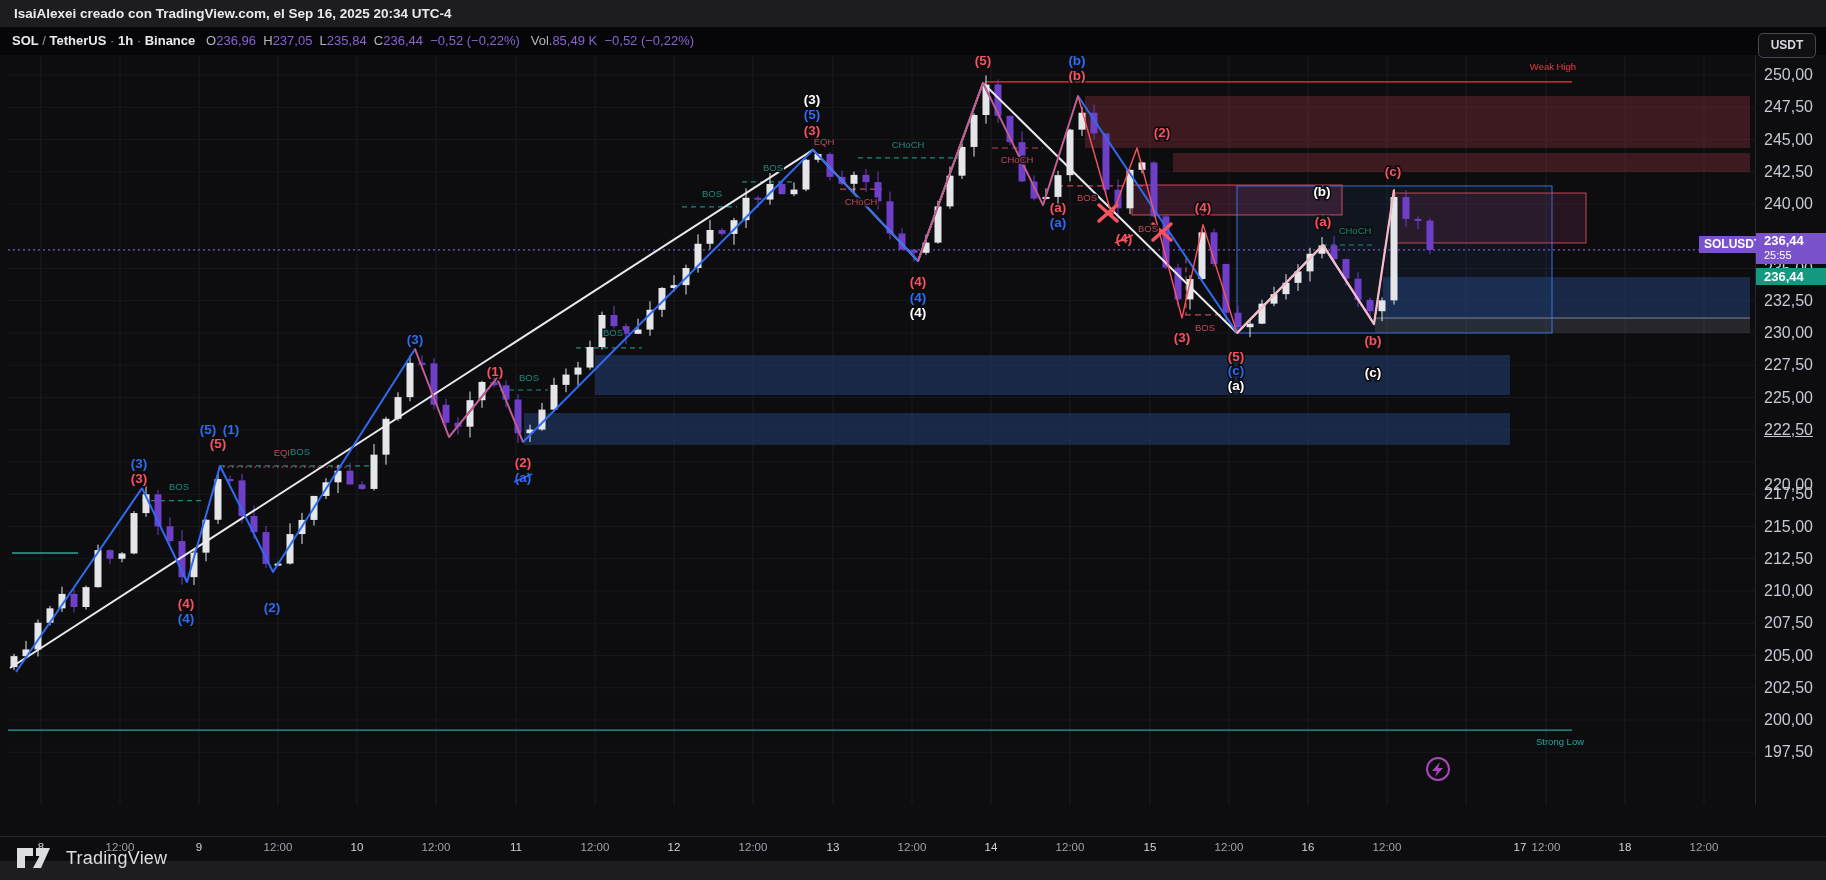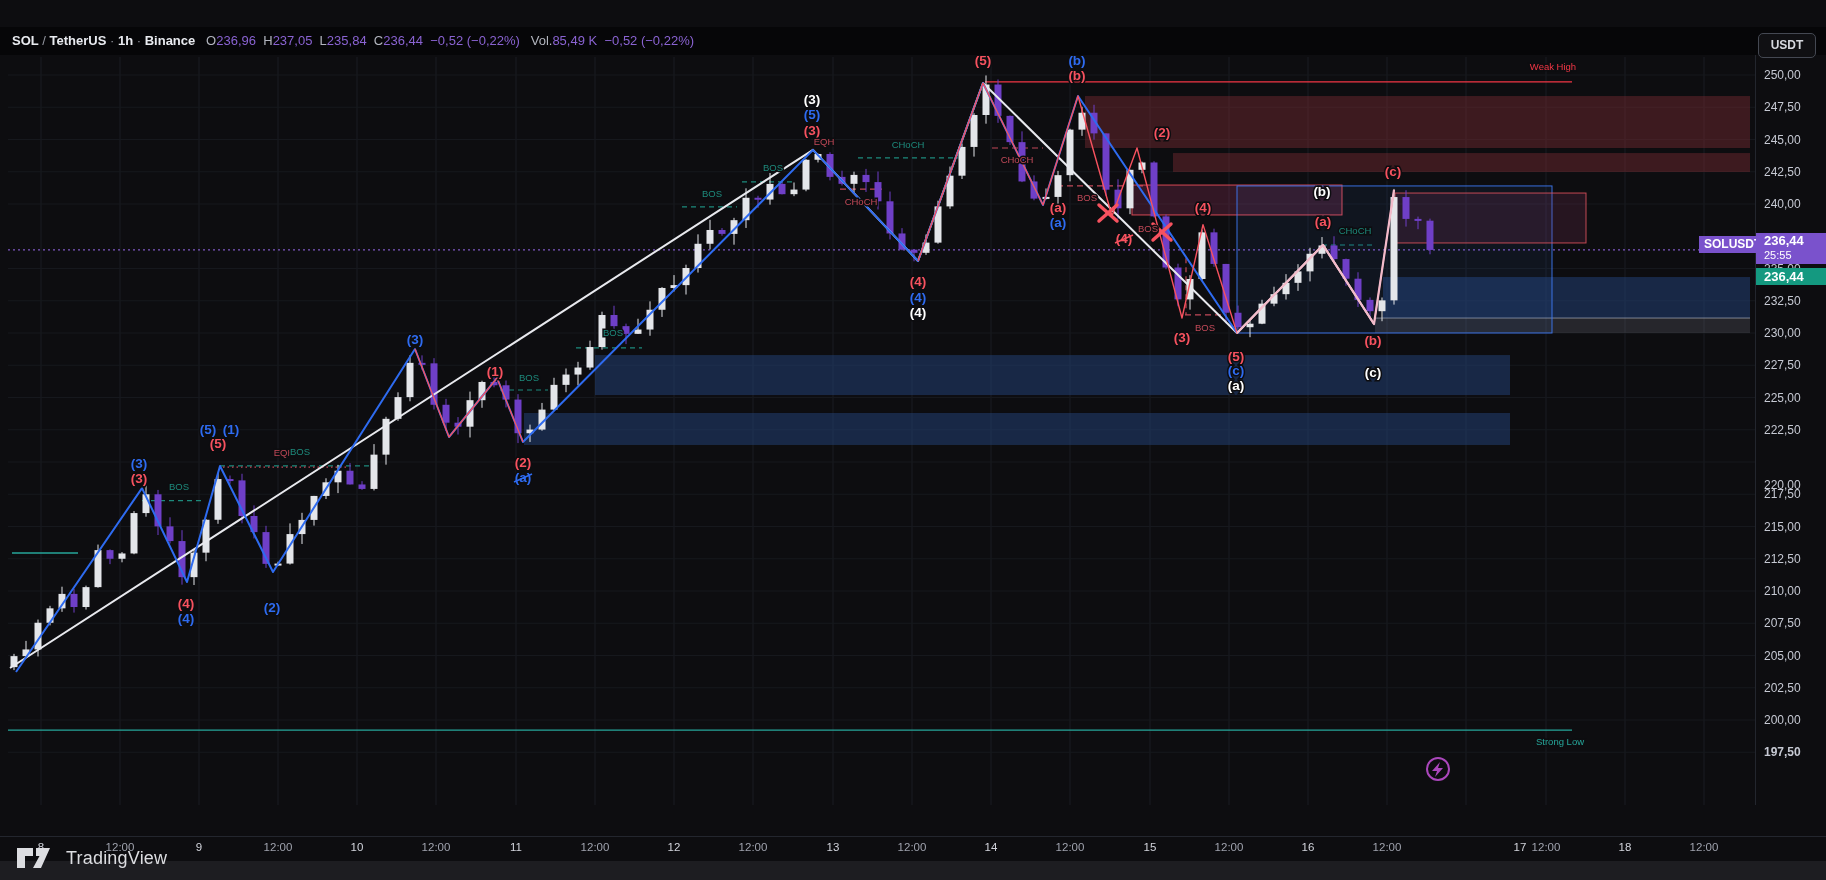--- a/index.html
+++ b/index.html
@@ -7,41 +7,44 @@
        font-family:"Liberation Sans",sans-serif;-webkit-font-smoothing:antialiased;}
   #topbar{position:absolute;left:0;top:0;width:100%;height:27px;background:#1d1d20;
           color:#e9eaee;font-size:13.5px;font-weight:bold;line-height:27px;padding-left:14px;box-sizing:border-box;}
   #symbolbar{position:absolute;left:0;top:27px;width:100%;height:28px;background:#060608;
              font-size:13px;line-height:28px;padding-left:12px;box-sizing:border-box;white-space:pre;}
   #symbolbar span{display:inline;}
   #chart-svg{position:absolute;left:0;top:55px;width:1826px;height:750px;}
   #usdt-chip{position:absolute;left:1758px;top:33px;width:56px;height:23px;border:1px solid #444852;
              border-radius:5px;background:#101013;color:#d6d8de;font-size:12px;font-weight:bold;
              text-align:center;line-height:23px;cursor:pointer;}
-  .price-tick{position:absolute;left:1764px;color:#c6c9d3;font-size:12px;height:14px;line-height:14px;}
+  .price-tick{position:absolute;left:1764px;color:#c6c9d3;font-size:16px;height:14px;line-height:14px;}
   .time-tick{position:absolute;color:#9fa2ad;font-size:11.5px;transform:translateX(-50%);}
   .time-tick.major{color:#d2d4dc;}
   #price-axis-border{position:absolute;left:1755px;top:55px;width:1px;height:750px;background:#23262e;}
   #time-axis{position:absolute;left:0;top:836px;width:1826px;height:0;}
   #time-axis-strip{position:absolute;left:0;top:836px;width:1826px;height:25px;background:#0d0d10;border-top:1px solid #23262e;}
   #footer{position:absolute;left:0;top:861px;width:1826px;height:19px;background:#1d1d21;}
   
   #brandwrap{position:absolute;left:16px;top:838px;height:40px;display:flex;align-items:center;z-index:5;}
   #brand-text{color:#dcdde1;font-size:18px;font-weight:normal;margin-left:8px;letter-spacing:.2px;}
   .badge{position:absolute;box-sizing:border-box;color:#fff;z-index:4;}
   #sol-tag{left:1699px;top:236px;height:17px;padding:0 5px;font-size:12px;font-weight:bold;line-height:17px;}
   #price-badge{left:1756px;top:233px;width:70px;height:31px;text-align:left;padding-left:8px;}
   #price-badge .l1{font-size:13px;font-weight:bold;line-height:16px;}
   #price-badge .l2{font-size:11px;line-height:13px;}
   #last-badge{left:1756px;top:268px;width:70px;height:17px;font-size:13px;font-weight:bold;line-height:17px;padding-left:8px;}
 </style>
 </head>
 <body>
 
 <div id="app">
+  <div id="topbar">
+    <span>IsaiAlexei creado con TradingView.com, el Sep 16, 2025 20:34 UTC-4</span>
+  </div>
   <div id="symbolbar"><span style="color: rgb(233, 235, 240); font-weight: bold;">SOL</span><span style="color: rgb(149, 152, 161);"> / </span><span style="color: rgb(233, 235, 240); font-weight: bold;">TetherUS</span><span style="color: rgb(149, 152, 161);"> · </span><span style="color: rgb(233, 235, 240); font-weight: bold;">1h</span><span style="color: rgb(149, 152, 161);"> · </span><span style="color: rgb(233, 235, 240); font-weight: bold;">Binance</span><span style="color: rgb(178, 181, 190);">   O</span><span style="color: rgb(138, 99, 210);">236,96</span><span style="color: rgb(178, 181, 190);">  H</span><span style="color: rgb(138, 99, 210);">237,05</span><span style="color: rgb(178, 181, 190);">  L</span><span style="color: rgb(138, 99, 210);">235,84</span><span style="color: rgb(178, 181, 190);">  C</span><span style="color: rgb(138, 99, 210);">236,44</span><span style="color: rgb(138, 99, 210);">  −0,52 (−0,22%)</span><span style="color: rgb(178, 181, 190);">   Vol.</span><span style="color: rgb(138, 99, 210);">85,49 K</span><span style="color: rgb(138, 99, 210);">  −0,52 (−0,22%)</span></div>
 
   <svg id="chart-svg" width="1826" height="750" viewBox="0 55 1826 750">
       <line x1="41" y1="57" x2="41" y2="835" stroke="#1a1c22" stroke-width="1"></line>
       <line x1="120" y1="57" x2="120" y2="835" stroke="#1a1c22" stroke-width="1"></line>
       <line x1="199" y1="57" x2="199" y2="835" stroke="#1a1c22" stroke-width="1"></line>
       <line x1="278" y1="57" x2="278" y2="835" stroke="#1a1c22" stroke-width="1"></line>
       <line x1="357" y1="57" x2="357" y2="835" stroke="#1a1c22" stroke-width="1"></line>
       <line x1="436" y1="57" x2="436" y2="835" stroke="#1a1c22" stroke-width="1"></line>
       <line x1="516" y1="57" x2="516" y2="835" stroke="#1a1c22" stroke-width="1"></line>
@@ -422,31 +425,31 @@
       <div class="price-tick" style="top: 68px;">250,00</div>
       <div class="price-tick" style="top: 100.25px;">247,50</div>
       <div class="price-tick" style="top: 132.5px;">245,00</div>
       <div class="price-tick" style="top: 164.75px;">242,50</div>
       <div class="price-tick" style="top: 197px;">240,00</div>
       <div class="price-tick" style="top: 261.5px;">235,00</div>
       <div class="price-tick" style="top: 293.75px;">232,50</div>
       <div class="price-tick" style="top: 326px;">230,00</div>
       <div class="price-tick" style="top: 358.25px;">227,50</div>
       <div class="price-tick" style="top: 390.5px;">225,00</div>
-      <div class="price-tick" style="top: 422.75px;">222,50</div>
+      <div class="price-tick" style="top: 422.75px; text-decoration: underline;">222,50</div>
       <div class="price-tick" style="top: 478px;">220,00</div>
       <div class="price-tick" style="top: 487.25px;">217,50</div>
       <div class="price-tick" style="top: 519.5px;">215,00</div>
       <div class="price-tick" style="top: 551.75px;">212,50</div>
       <div class="price-tick" style="top: 584px;">210,00</div>
       <div class="price-tick" style="top: 616.25px;">207,50</div>
       <div class="price-tick" style="top: 648.5px;">205,00</div>
       <div class="price-tick" style="top: 680.75px;">202,50</div>
       <div class="price-tick" style="top: 713px;">200,00</div>
-      <div class="price-tick" style="top: 745.25px; font-weight: bold;">197,50</div>
+      <div class="price-tick" style="top: 745.25px;">197,50</div>
     </div>
   <div id="time-axis-strip"></div>
   <div id="time-axis"></div>
 
   <div class="badge" id="sol-tag" style="background: rgb(122, 82, 204);">SOLUSDT</div>
   <div class="badge" id="price-badge" style="background: rgb(122, 82, 204);">
     <div class="l1">236,44</div>
     <div class="l2">25:55</div>
   </div>
   <div class="badge" id="last-badge" style="background: rgb(20, 153, 128);">236,44</div>

